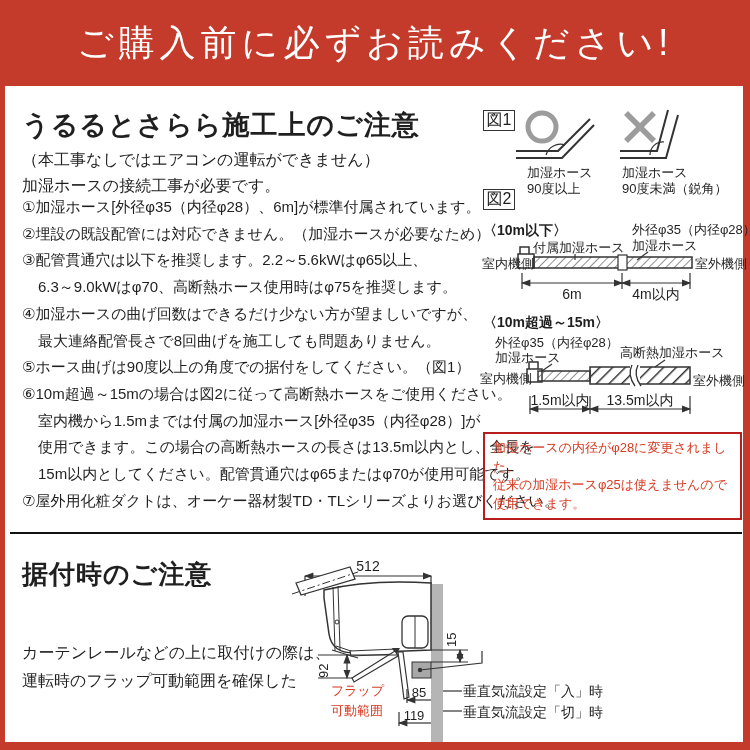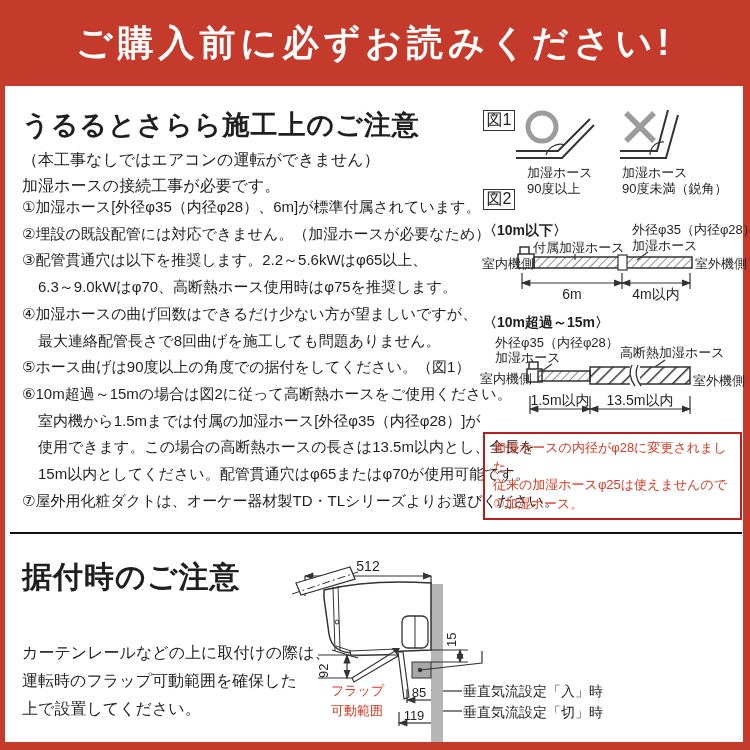--- a/index.html
+++ b/index.html
@@ -1,33 +1,33 @@
 <!DOCTYPE html>
 <html><head>
 <meta charset="utf-8">
 <style>
   html,body{margin:0;padding:0;background:#fff;}
   .page{position:relative;width:750px;height:750px;background:#fff;overflow:hidden;
         font-family:"Liberation Sans","DejaVu Sans",sans-serif;color:#1f1f1f;}
   .banner{position:absolute;left:0;top:0;width:750px;height:86px;background:#c43a2b;
           display:flex;align-items:center;justify-content:center;}
-  .banner-text{color:#fff;font-size:36px;font-weight:bold;letter-spacing:5px;}
+  .banner-text{color:#fff;font-size:36px;font-weight:normal;letter-spacing:5px;}
   .frame-left{position:absolute;left:0;top:86px;width:5px;height:664px;background:#c43a2b;}
   .frame-right{position:absolute;right:0;top:86px;width:7px;height:664px;background:#c43a2b;}
   .frame-bottom{position:absolute;left:0;top:742px;width:750px;height:8px;background:#c43a2b;}
   .h1{position:absolute;left:22px;top:107px;font-size:27px;font-weight:bold;letter-spacing:1px;}
   .intro{position:absolute;left:22px;top:147px;font-size:16px;line-height:25.5px;}
   .list{position:absolute;left:22px;top:194px;font-size:15px;line-height:26.7px;width:455px;white-space:nowrap;}
   .list .ind{padding-left:16px;}
   .figlabel{position:absolute;width:30px;height:19px;border:1.5px solid #333;font-size:16px;
             display:flex;align-items:center;justify-content:center;background:#fff;}
   .notebox{position:absolute;left:483px;top:432px;width:239px;border:2px solid #b91c1c;
            color:#d73a22;font-size:13px;line-height:18.5px;padding:5px 8px;}
   .divider{position:absolute;left:10px;top:532px;width:732px;height:2px;background:#111;}
-  .h2{position:absolute;left:22px;top:557px;font-size:30px;font-weight:bold;letter-spacing:1px;}
+  .h2{position:absolute;left:22px;top:557px;font-size:26px;font-weight:bold;letter-spacing:1px;}
   .body2{position:absolute;left:22px;top:599px;font-size:16px;line-height:28px;margin-top:40px;}
   .note70{position:absolute;left:468px;top:620px;width:278px;font-size:13px;line-height:18px;}
   .air{position:absolute;left:463px;font-size:14px;}
   .flaplabel{position:absolute;left:331px;top:681px;color:#d73a22;font-size:13px;line-height:20px;}
   svg text{font-family:"Liberation Sans","DejaVu Sans",sans-serif;fill:#1f1f1f;}
   .abs{position:absolute;}
 </style>
 </head>
 <body>
 
@@ -164,30 +164,29 @@
       <line x1="50" y1="101" x2="110" y2="101" marker-start="url(#as2)" marker-end="url(#ae2)"></line>
       <line x1="110" y1="101" x2="210" y2="101" marker-start="url(#as2)" marker-end="url(#ae2)"></line>
     </g>
     <text x="80" y="97" font-size="14" text-anchor="middle">1.5m以内</text>
     <text x="160" y="97" font-size="14" text-anchor="middle">13.5m以内</text>
   </svg>
 
   <div class="notebox">
     <div>加湿ホースの内径がφ28に変更されました。</div>
     <div>従来の加湿ホースφ25は使えませんので</div>
-    <div>①加湿ホース。</div>
+    <div>使用できます。</div>
   </div>
 
   <div class="divider"></div>
 
   <div class="h2">据付時のご注意</div>
   <div class="body2">
     <div>カーテンレールなどの上に取付けの際は、</div>
     <div>運転時のフラップ可動範囲を確保した</div>
-    <div>上で設置してください。</div>
   </div>
 
   <svg class="abs" style="left:280px;top:550px;" width="225" height="200" viewBox="0 0 225 200">
     <defs>
       <marker id="ae3" orient="auto" refX="7" refY="3" markerWidth="9" markerHeight="7">
           <path d="M0,0 L8,3 L0,6 Z" fill="#333"></path>
         </marker>
       <marker id="as3" orient="auto" refX="1" refY="3" markerWidth="9" markerHeight="7">
           <path d="M8,0 L0,3 L8,6 Z" fill="#333"></path>
         </marker>

